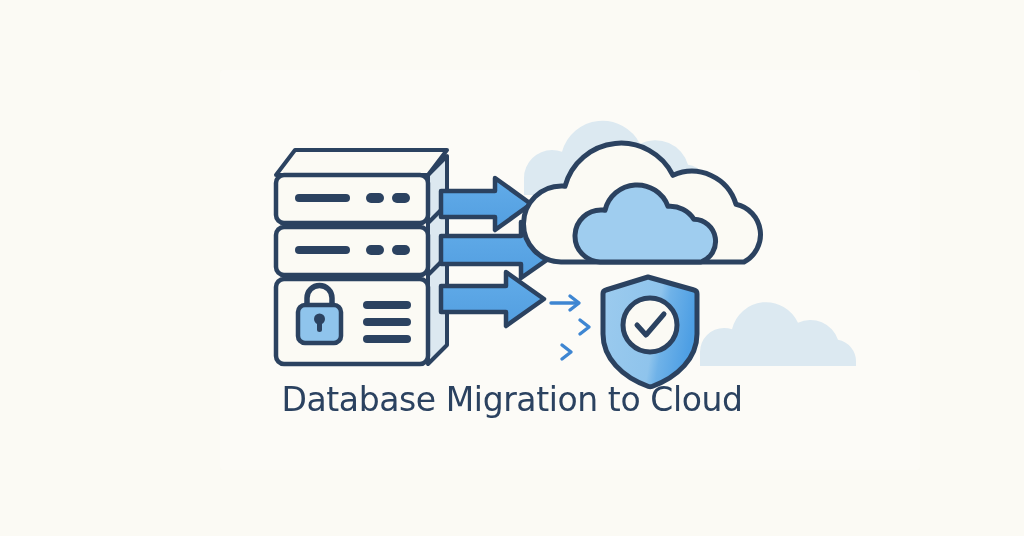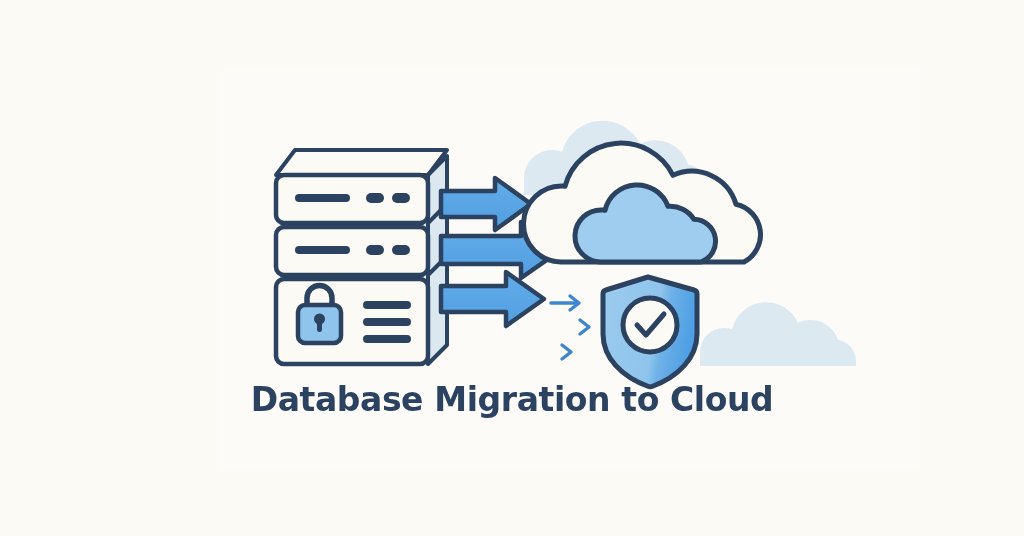--- a/index.html
+++ b/index.html
@@ -33,21 +33,21 @@
     left: 0;
     top: 378px;
     width: 1024px;
     text-align: center;
     pointer-events: none;
   }
   .caption-text {
     display: inline-block;
     font-family: "DejaVu Sans", "Liberation Sans", sans-serif;
     font-size: 33px;
-    font-weight: 700;
+    font-weight: 400;
     letter-spacing: -0.4px;
     color: #2B4260;
     line-height: 44px;
   }
 </style>
 </head>
 <body>
 
 <div id="illustration-root">
 

